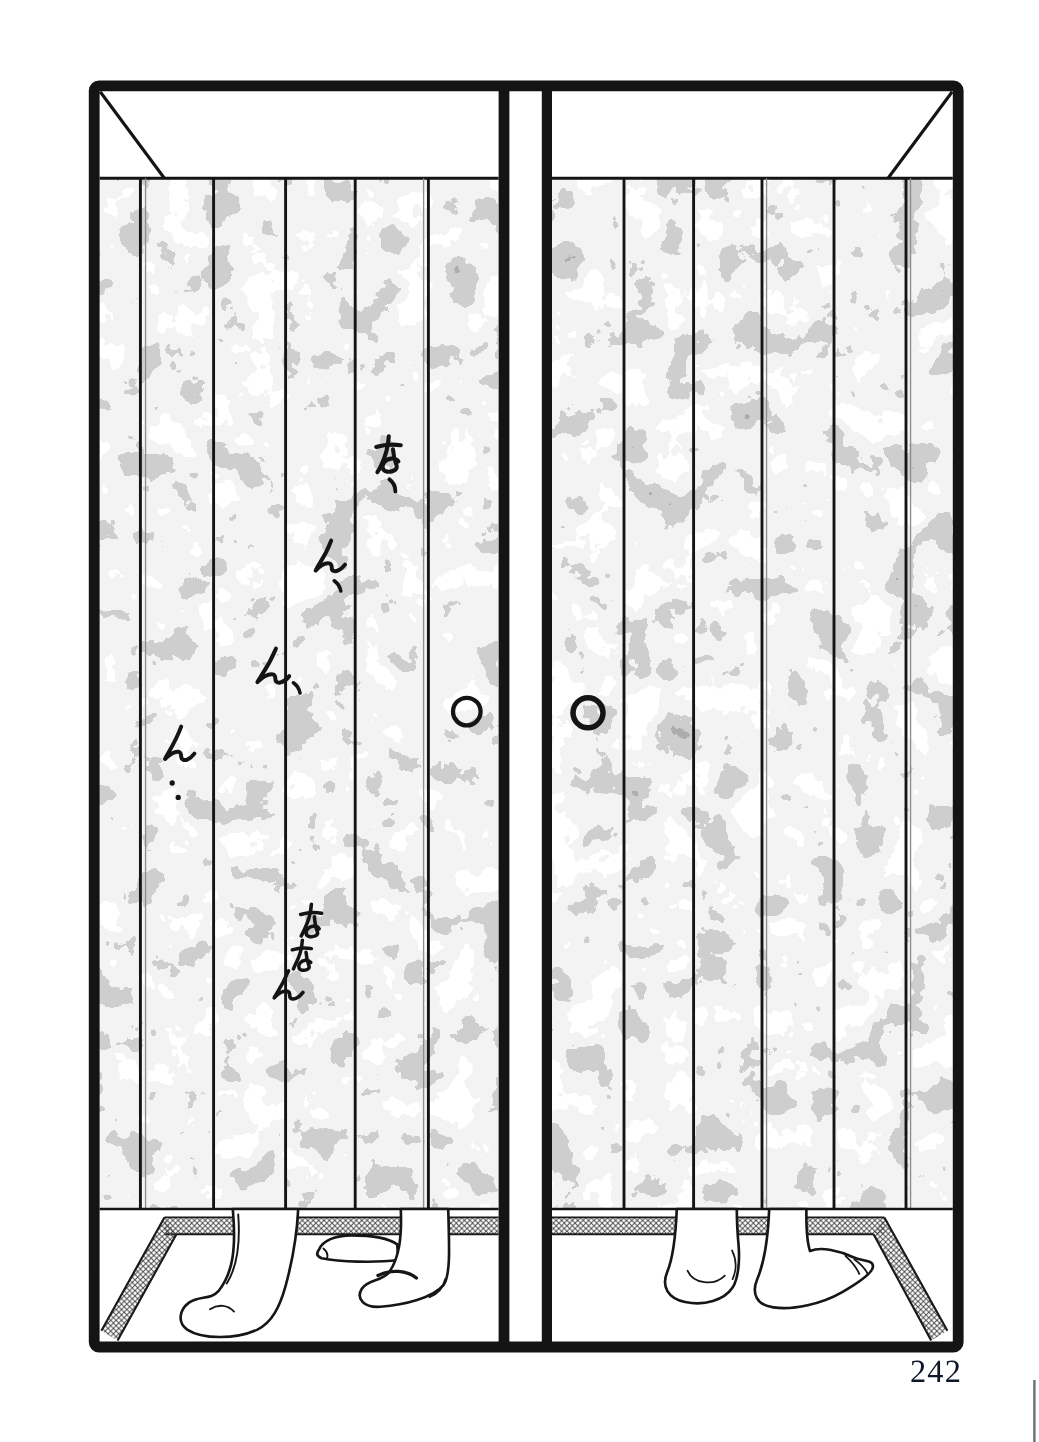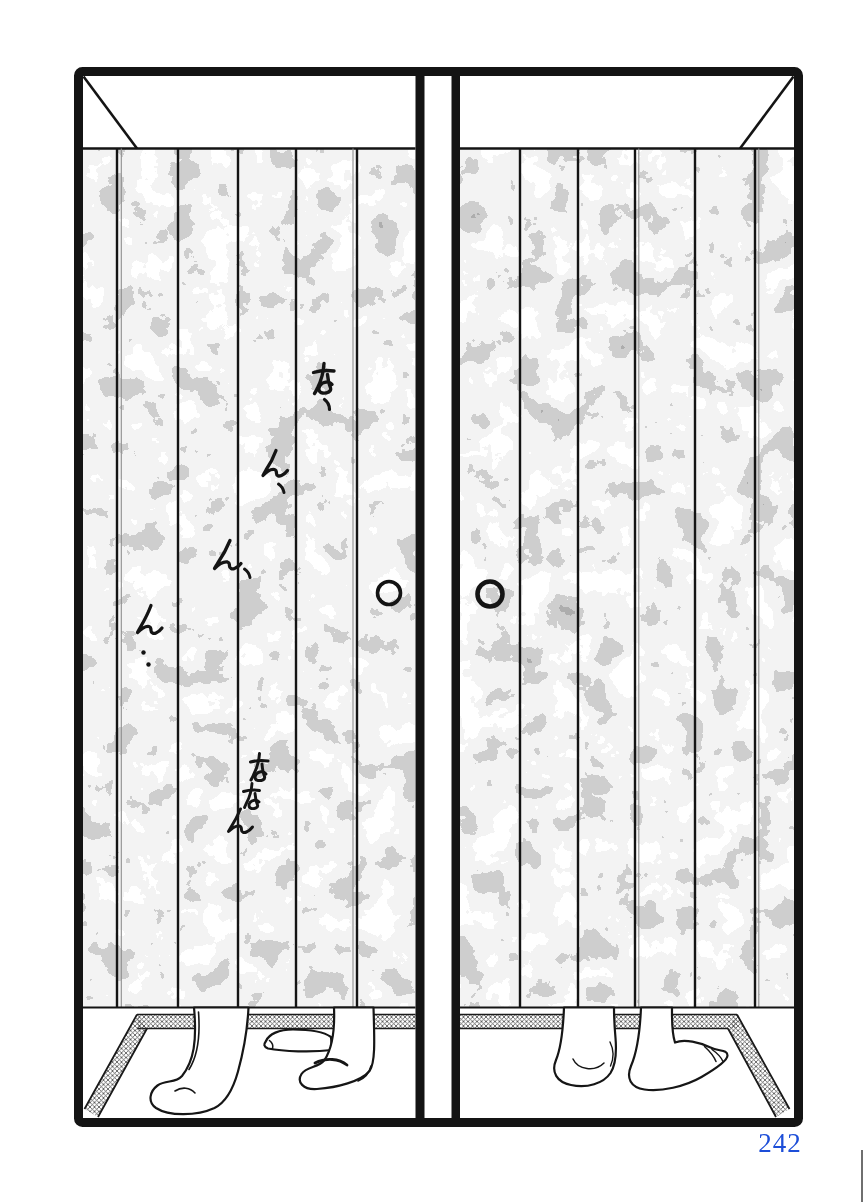--- a/index.html
+++ b/index.html
@@ -10,21 +10,21 @@
     overflow:hidden;
     font-family:"Liberation Sans",sans-serif;
   }
   .art{position:absolute;left:0;top:0;}
   .page-number{
     position:absolute;
     left:748px;top:1129px;width:64px;
     font-family:"Liberation Serif",serif;
     font-size:27px;line-height:28px;
     letter-spacing:1px;
-    color:#1d4ed8;
+    color:#0f172a;
     text-align:center;
   }
   .edge-line{
     position:absolute;
     left:861px;top:1150px;width:2px;height:52px;
     background:#6f6f6f;
   }
 </style>
 </head>
 <body>

